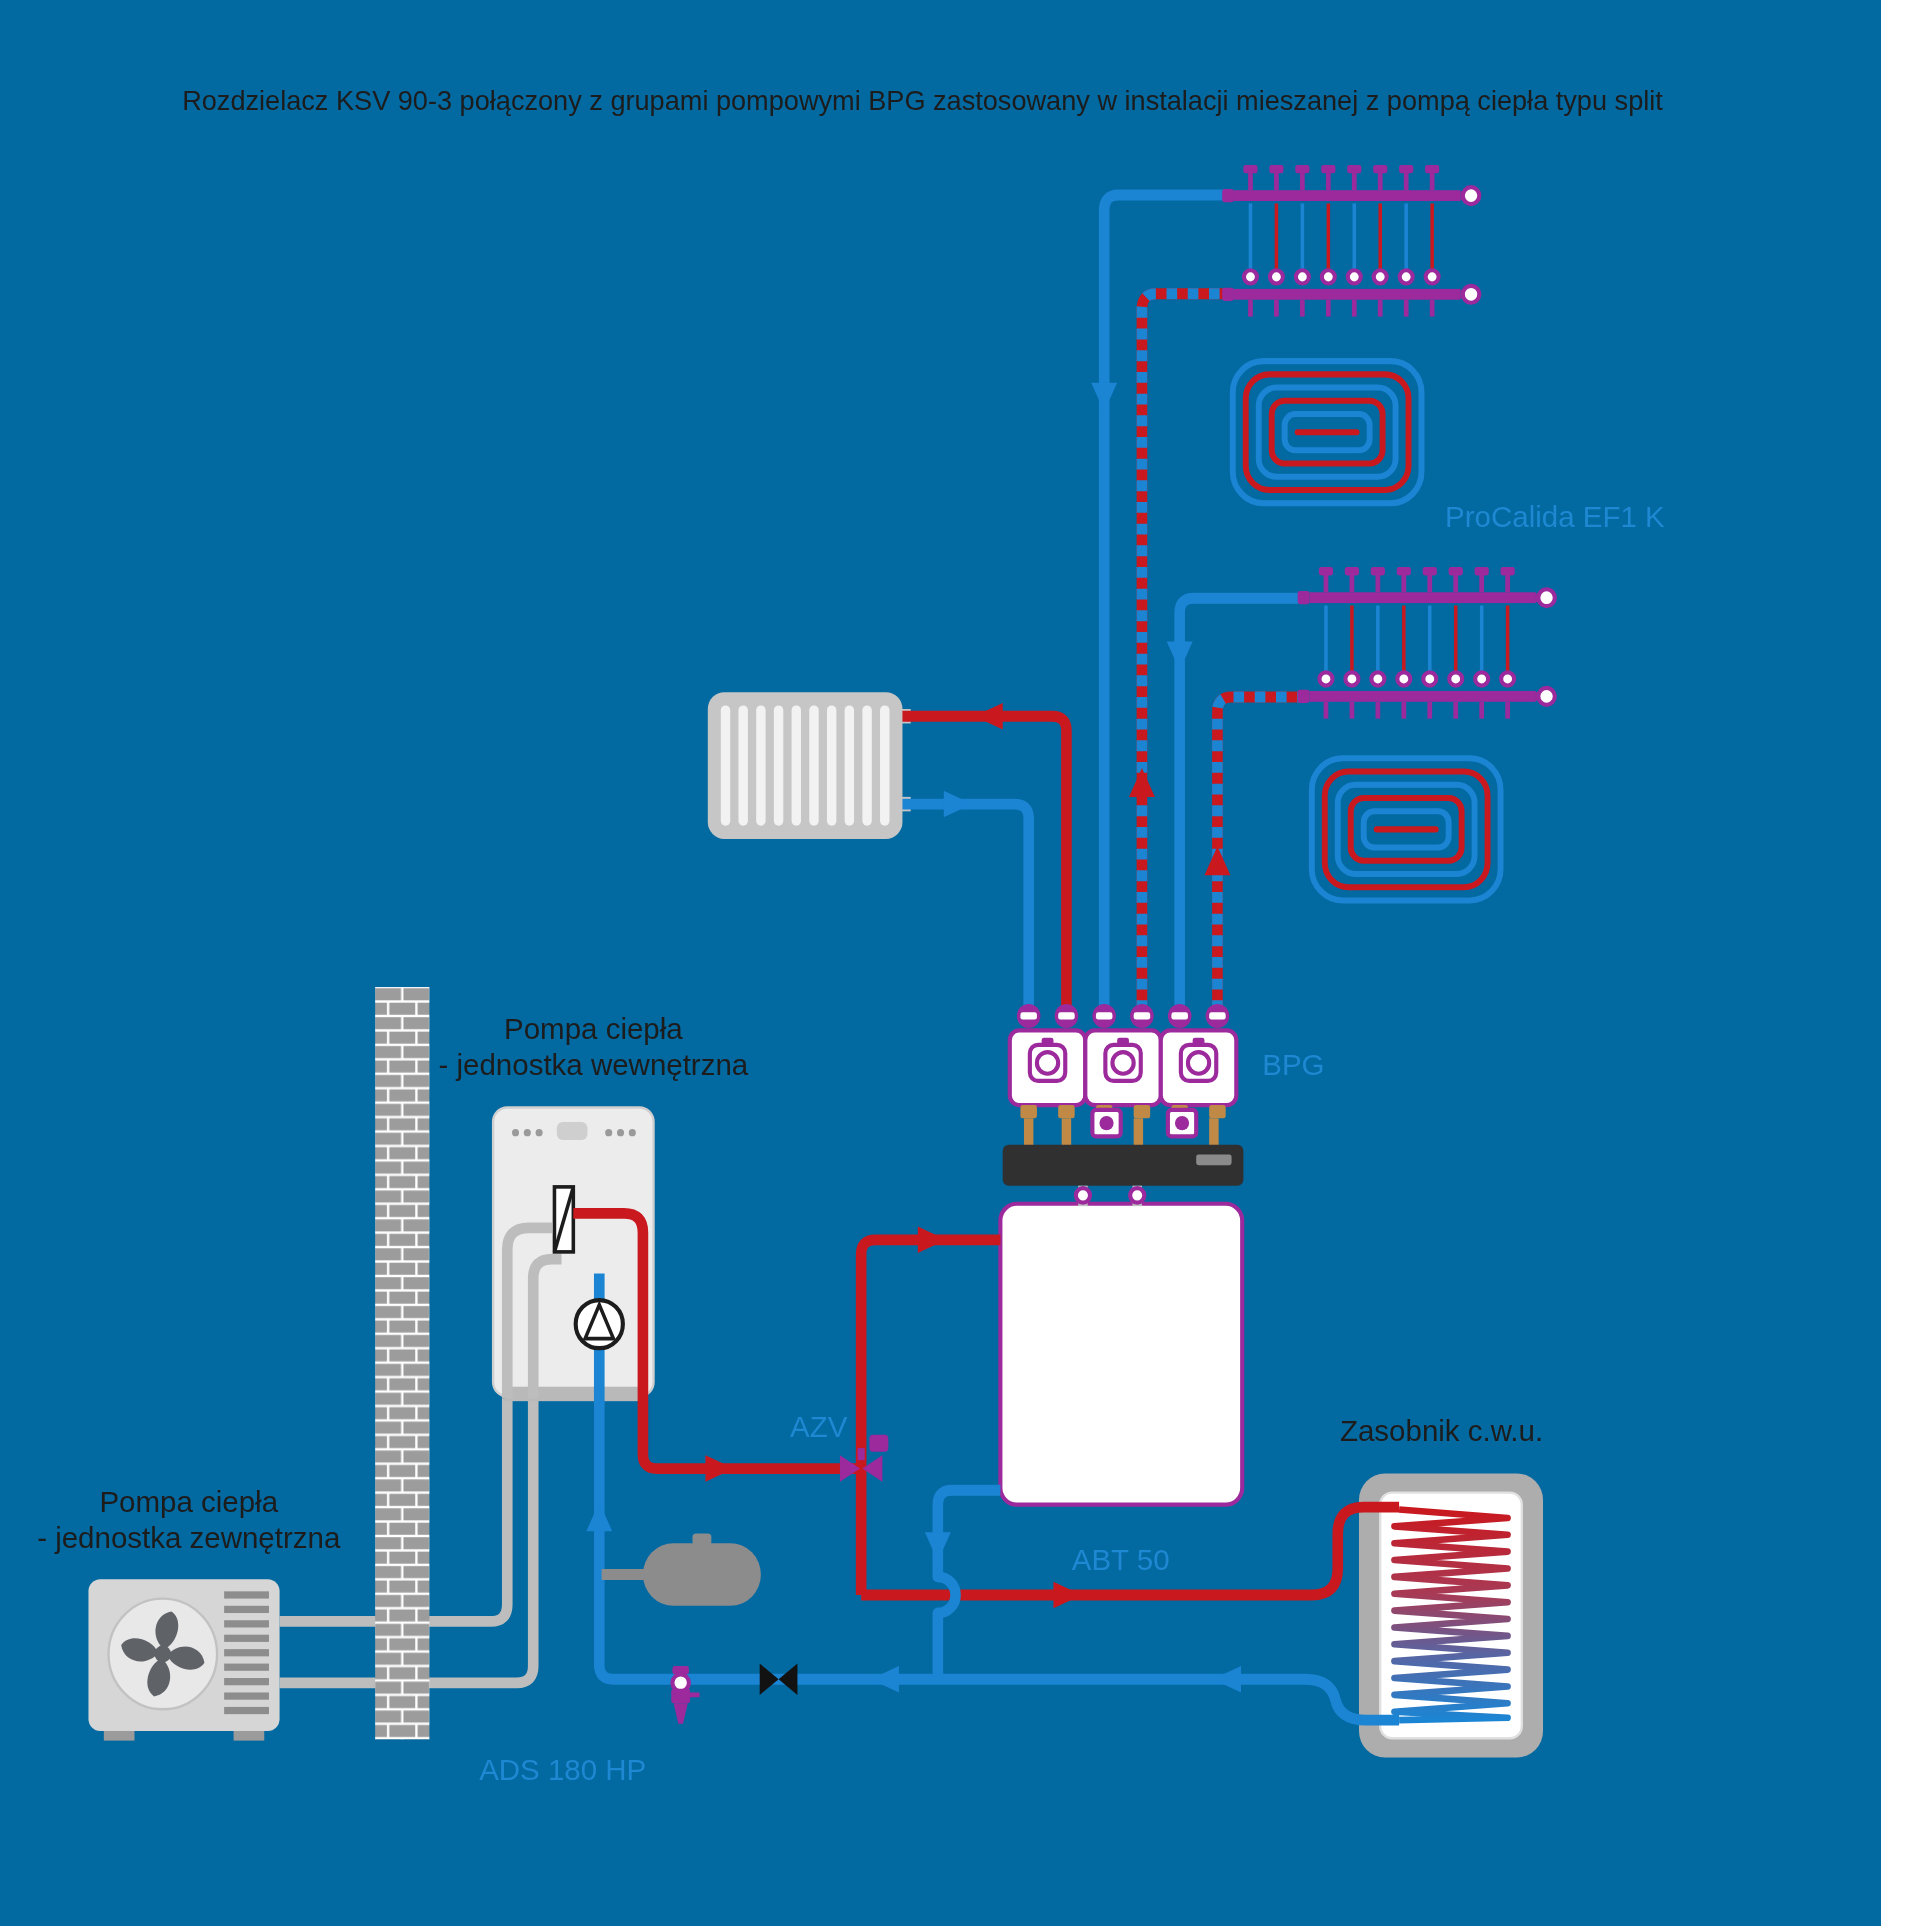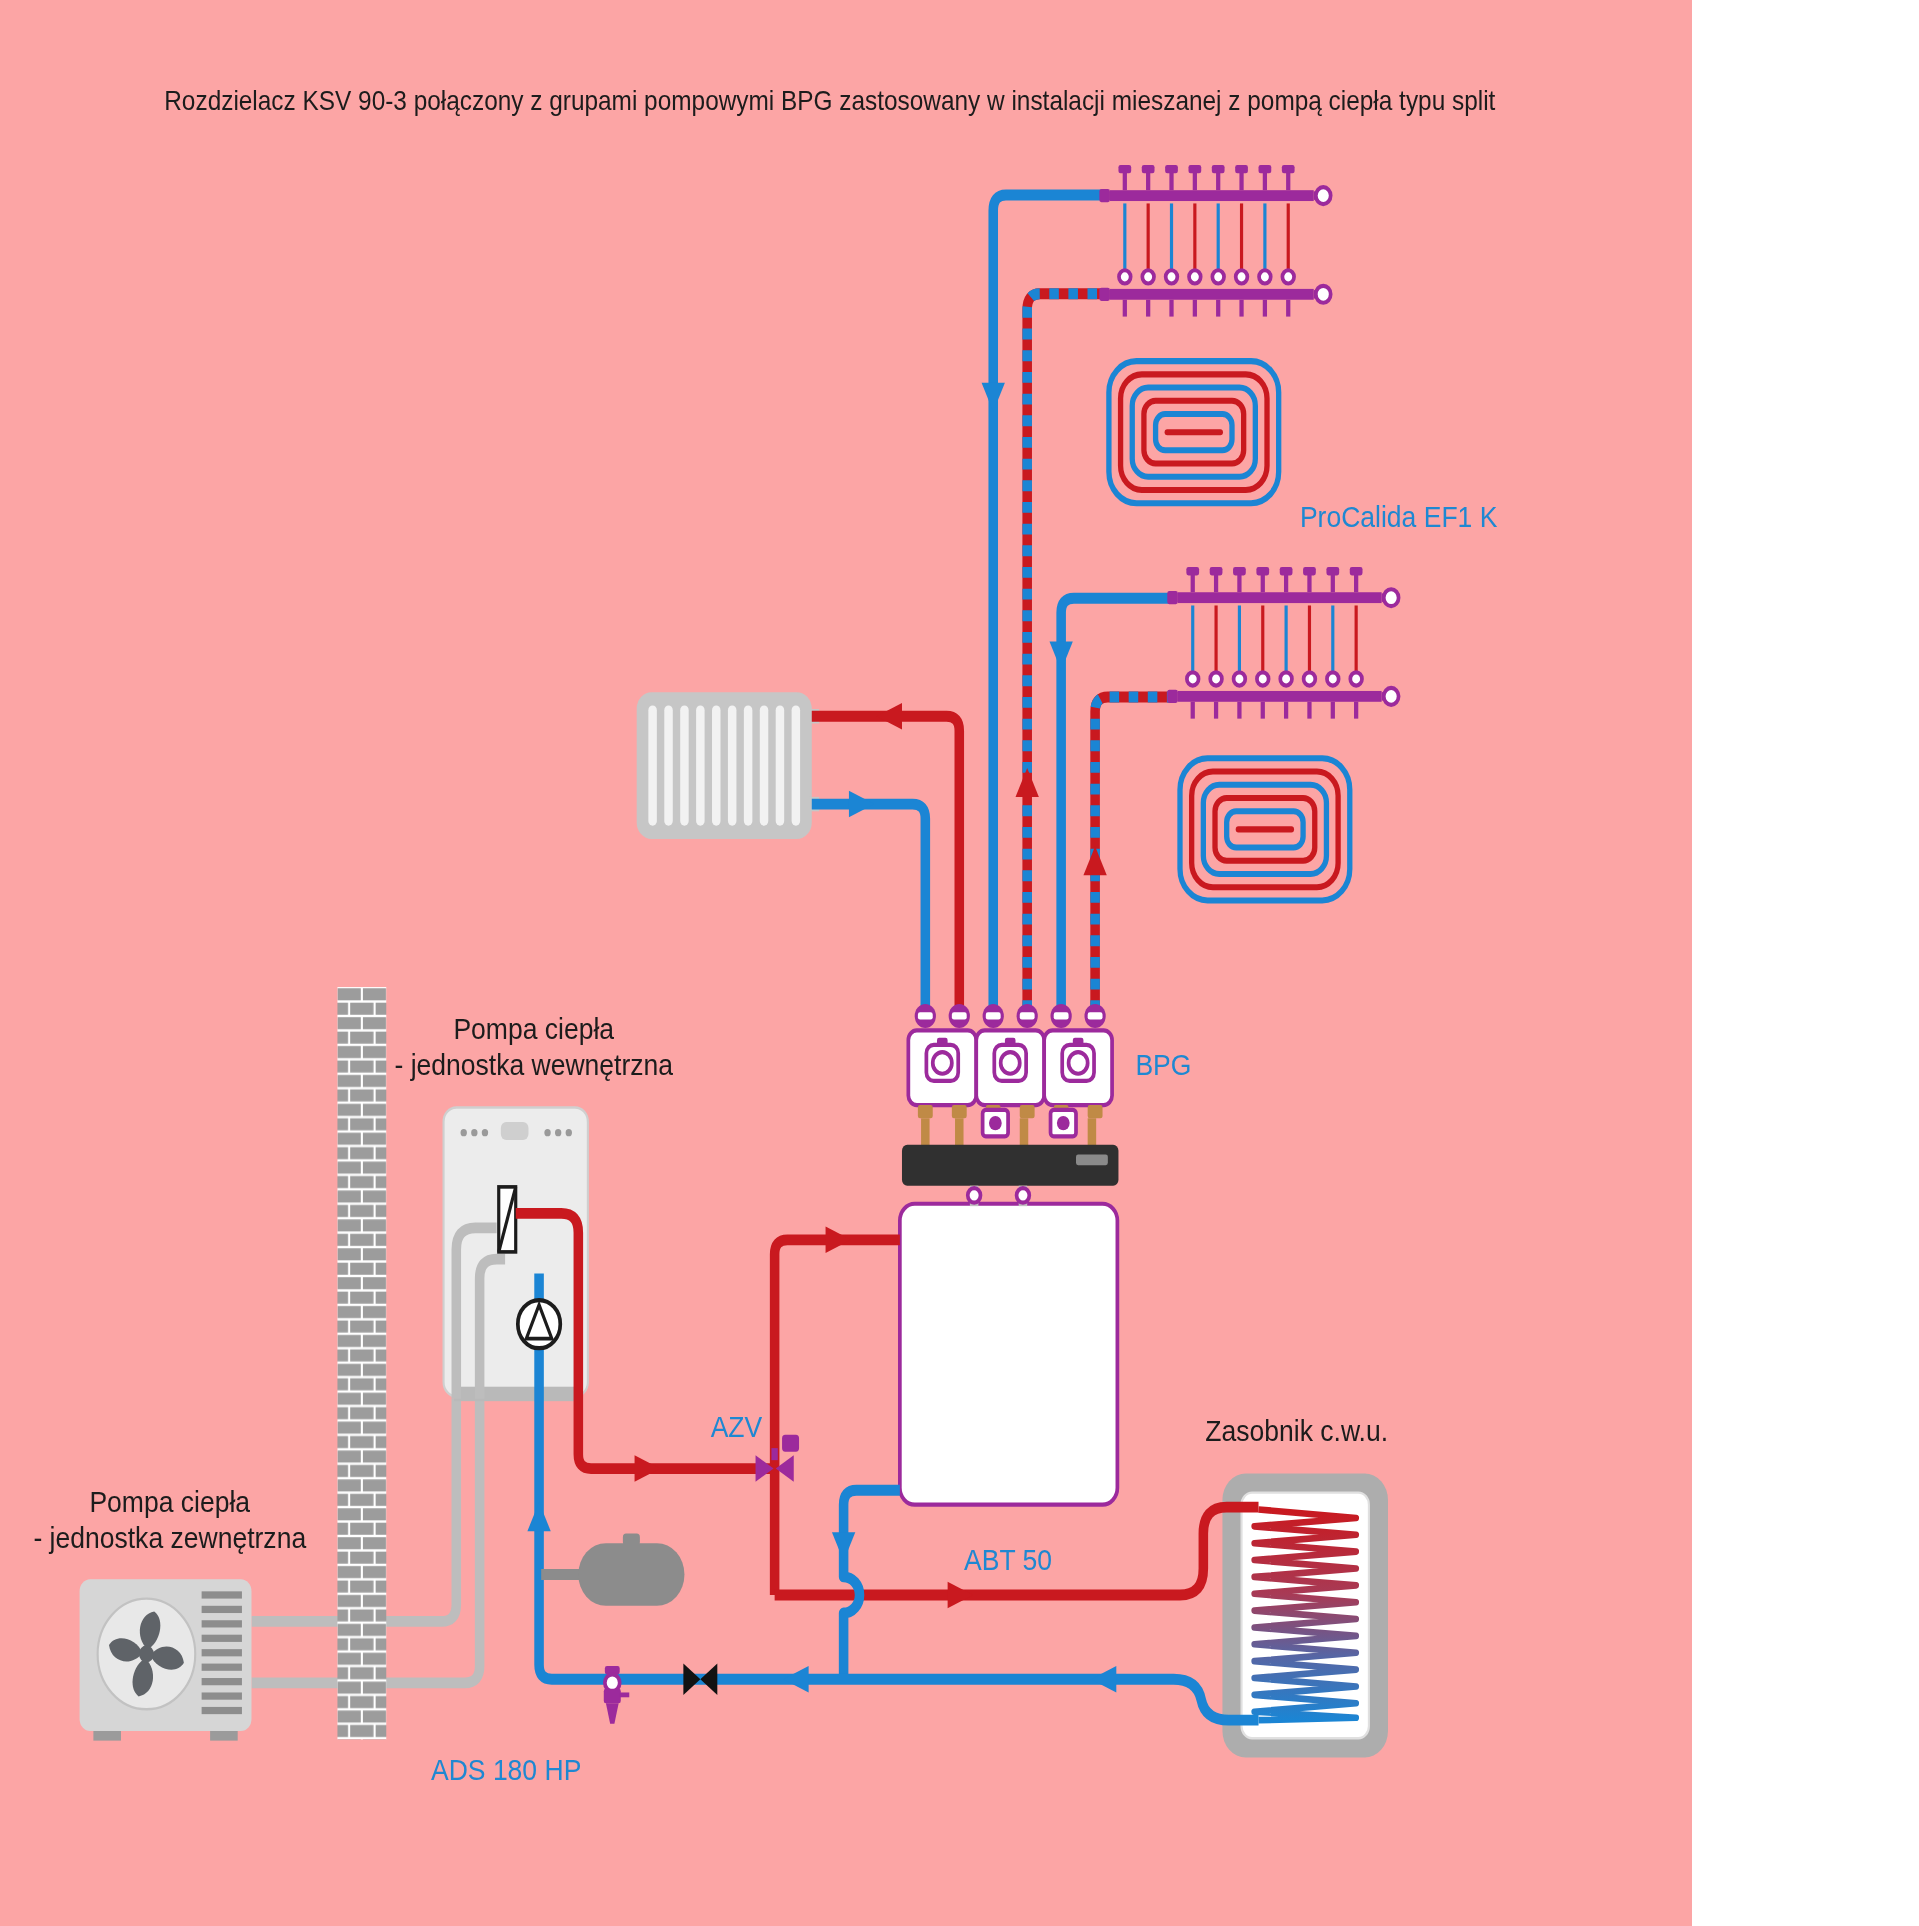--- a/index.html
+++ b/index.html
@@ -5,21 +5,21 @@
   :root{
     --supply_red:#c9191f;
     --return_blue:#1b85d4;
     --component_purple:#9c2a9c;
     --label_blue:#1e88d2;
     --pipe_gray:#bdbdbd;
     --brick_gray:#9c9c9c;
     --text_dark:#1c1c1c;
   }
   html,body{margin:0;padding:0;background:#fff;}
-  .page{width:1692px;height:1926px;background:#fca5a5;}
+  .page{width:1881px;height:1926px;background:#0369a1;}
   svg{display:block;width:100%;height:100%;}
   .pipe{fill:none;stroke-width:9;stroke-linejoin:round;}
   .st-red{stroke:var(--supply_red);}
   .st-blue{stroke:var(--return_blue);}
   .st-gray{stroke:var(--pipe_gray);}
   .fl-red{fill:var(--supply_red);}
   .fl-blue{fill:var(--return_blue);}
   .fl-purple{fill:var(--component_purple);}
   .dash{stroke-dasharray:9 9;}
   .outline-p{fill:#fff;stroke:var(--component_purple);stroke-width:3.5;}

